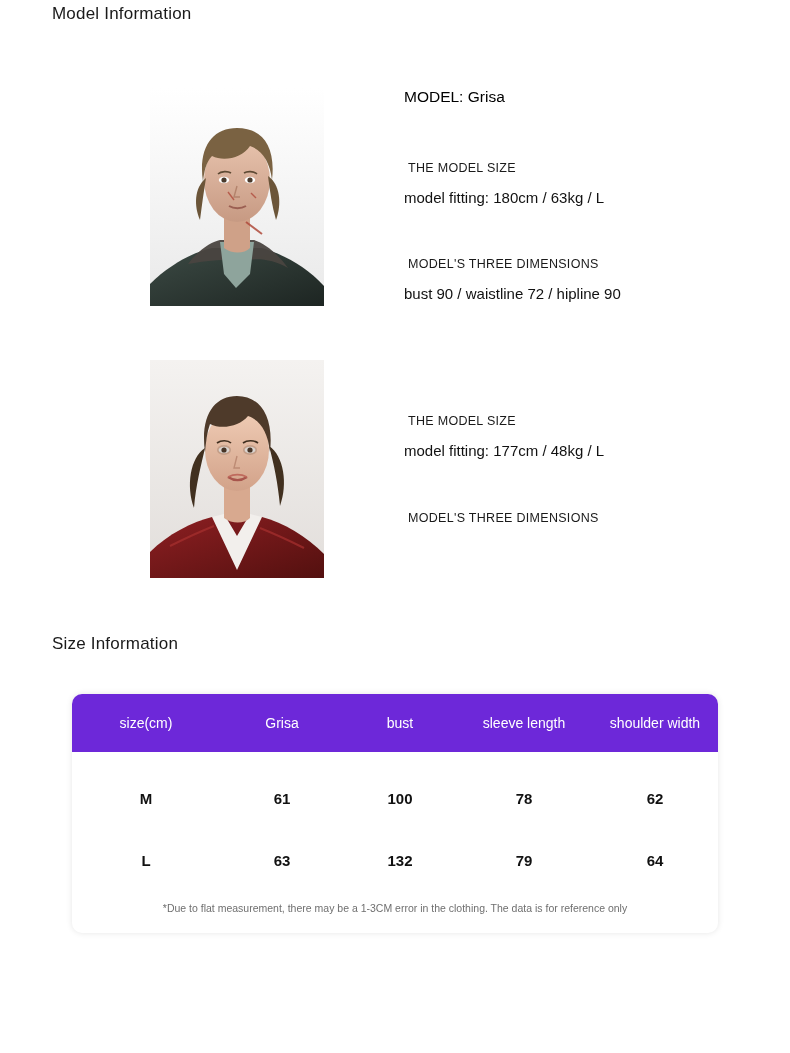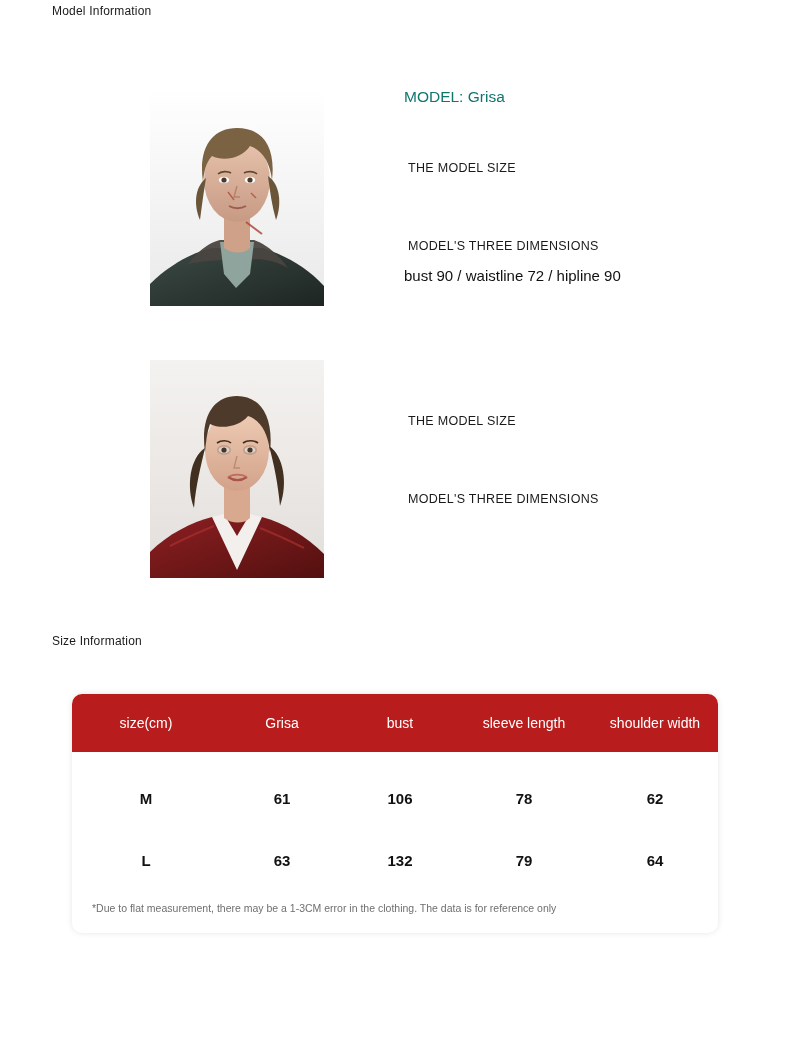--- a/index.html
+++ b/index.html
@@ -18,21 +18,21 @@
 
   .page {
     position: relative;
     width: 790px;
     height: 1053px;
   }
 
   
   .section-title {
     position: absolute;
-    font-size: 12px;
+    font-size: 17px;
     color: #1a1a1a;
     letter-spacing: 0.2px;
     font-weight: 400;
   }
   #model-info-title { left: 52px; top: 4px; }
   #size-info-title  { left: 52px; top: 634px; }
 
   
   .model-block {
     position: absolute;
@@ -54,21 +54,21 @@
   .model-photo svg { display: block; }
 
   .model-text {
     position: absolute;
     left: 404px;
     top: 0;
     width: 360px;
   }
   .model-name {
     font-size: 15.5px;
-    color: #0f766e;
+    color: #000000;
     margin: 0;
     line-height: 1.2;
     white-space: nowrap;
   }
   .label-small {
     font-size: 12.5px;
     color: #1a1a1a;
     letter-spacing: 0.3px;
     margin: 4px;
     white-space: nowrap;
@@ -94,21 +94,21 @@
     overflow: hidden;
     background: #ffffff;
     box-shadow: 0 0 6px rgba(0,0,0,0.10);
   }
   table.size-table {
     border-collapse: collapse;
     width: 646px;
     table-layout: fixed;
   }
   table.size-table thead th {
-    background: #b91c1c;
+    background: #6d28d9;
     color: #ffffff;
     font-size: 14px;
     font-weight: 400;
     height: 56px;
     vertical-align: middle;
     text-align: center;
   }
   table.size-table tbody td {
     font-size: 15px;
     font-weight: bold;
@@ -118,21 +118,21 @@
     vertical-align: middle;
   }
   table.size-table tbody tr:first-child td { padding-top: 16px; }
   col.c0 { width: 148px; }
   col.c1 { width: 124px; }
   col.c2 { width: 112px; }
   col.c3 { width: 136px; }
   col.c4 { width: 126px; }
 
   .table-note {
-    text-align: left;
+    text-align: center;
     font-size: 10.5px;
     color: #6f6f6f;
     line-height: 1.5;
     padding: 10px 20px 16px 20px;
   }
   .table-note span { display: block; }
 </style>
 </head>
 <body>
 
@@ -186,20 +186,21 @@
         <path d="M78 104 L84 112" stroke="#b04b3c" stroke-width="1.4" opacity="0.8"></path>
         <path d="M101 105 L106 110" stroke="#b04b3c" stroke-width="1.4" opacity="0.8"></path>
         <path d="M96 134 L112 146" stroke="#b04b3c" stroke-width="2" opacity="0.85"></path>
       </svg>
     </div>
     <div class="model-text">
       <p class="model-name">MODEL: Grisa</p>
       <div class="gap-a"></div>
       <p class="label-small">THE MODEL SIZE</p>
       <div class="gap-b"></div>
+      <p class="value-line">model fitting:  180cm / 63kg / L</p>
       <div class="gap-c"></div>
       <p class="label-small">MODEL'S THREE DIMENSIONS</p>
       <div class="gap-b"></div>
       <p class="value-line">bust 90 / waistline 72 / hipline 90</p>
     </div>
   </div>
 
   <div class="model-block" id="model-block-1">
     <div class="model-photo">
       <svg width="174" height="218" viewBox="0 0 174 218" xmlns="http://www.w3.org/2000/svg">
@@ -243,20 +244,21 @@
 
         <path d="M87 96 L84 108 L90 108" stroke="#bd8b74" stroke-width="1.4" fill="none"></path>
         <path d="M78 117 C84 121 91 121 97 117" stroke="#a8554c" stroke-width="2.2" fill="none"></path>
         <path d="M78 117 C84 114 91 114 97 117" stroke="#bf6a5d" stroke-width="1.6" fill="none"></path>
       </svg>
     </div>
     <div class="model-text">
       <div class="gap-a"></div>
       <p class="label-small">THE MODEL SIZE</p>
       <div class="gap-b"></div>
+      <p class="value-line">model fitting:  177cm / 48kg / L</p>
       <div class="gap-c"></div>
       <p class="label-small">MODEL'S THREE DIMENSIONS</p>
       <div class="gap-b"></div>
     </div>
   </div>
 
   <div class="section-title" id="size-info-title">Size Information</div>
 
   <div class="size-table-wrap">
     <table class="size-table">
@@ -273,21 +275,21 @@
           <th>Grisa</th>
           <th>bust</th>
           <th>sleeve length</th>
           <th>shoulder width</th>
         </tr>
       </thead>
       <tbody>
         <tr>
           <td>M</td>
           <td>61</td>
-          <td>106</td>
+          <td>100</td>
           <td>78</td>
           <td>62</td>
         </tr>
         <tr>
           <td>L</td>
           <td>63</td>
           <td>132</td>
           <td>79</td>
           <td>64</td>
         </tr>

